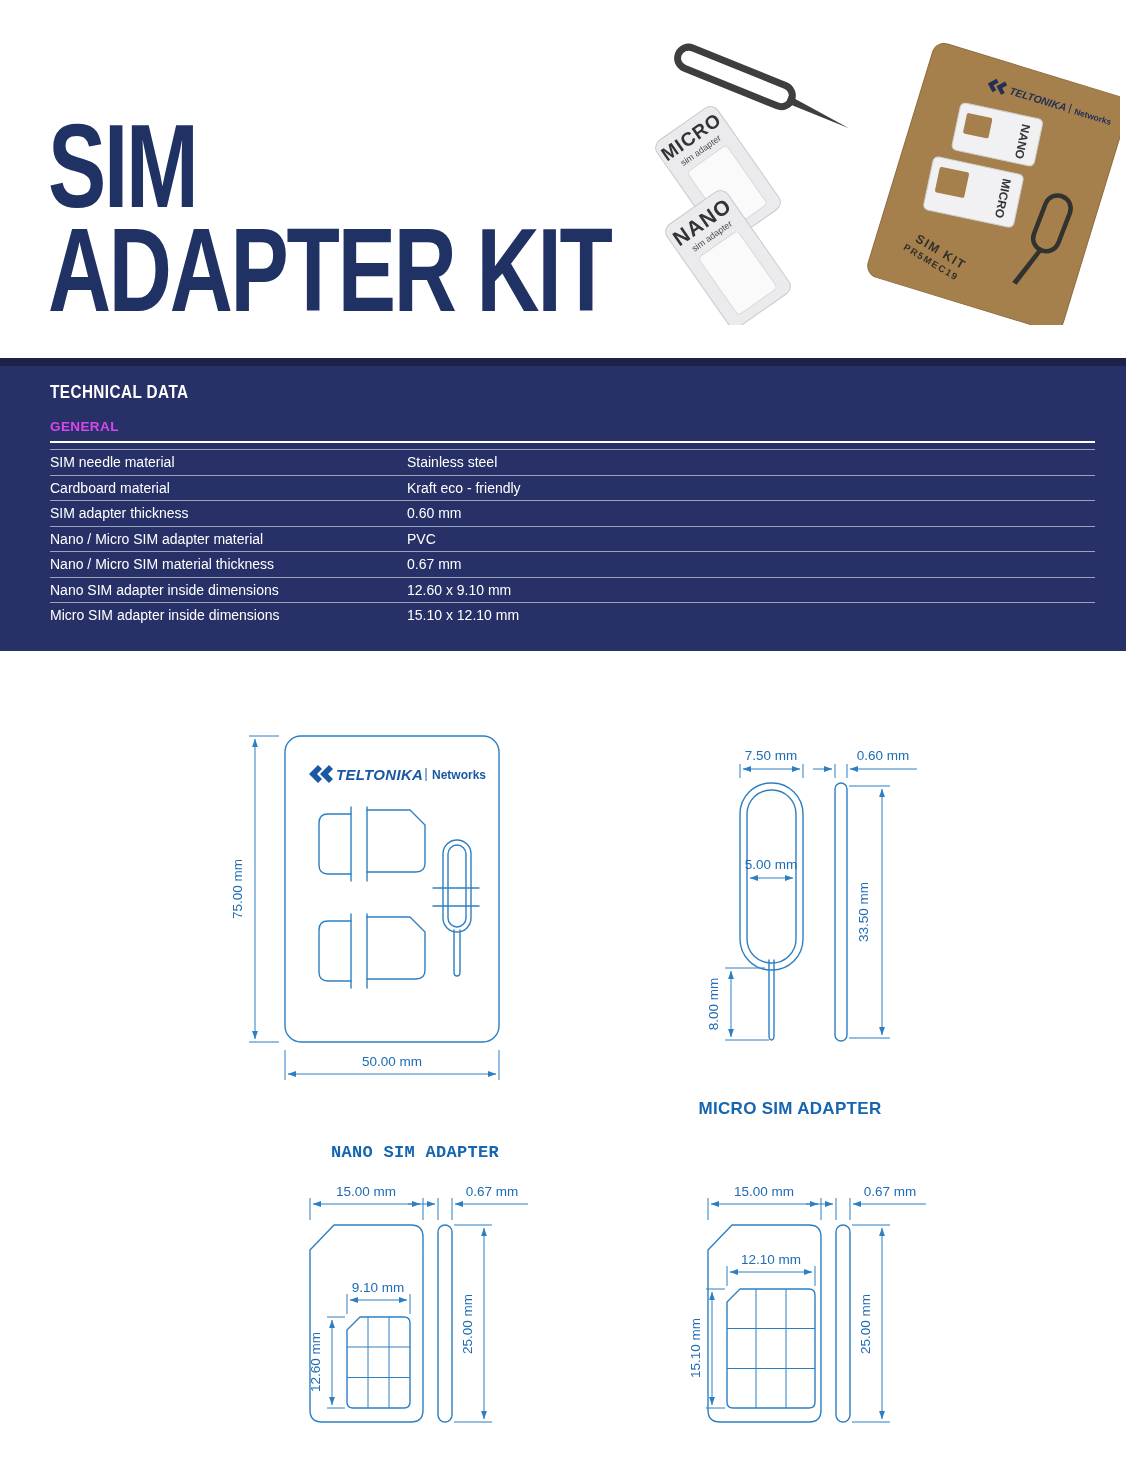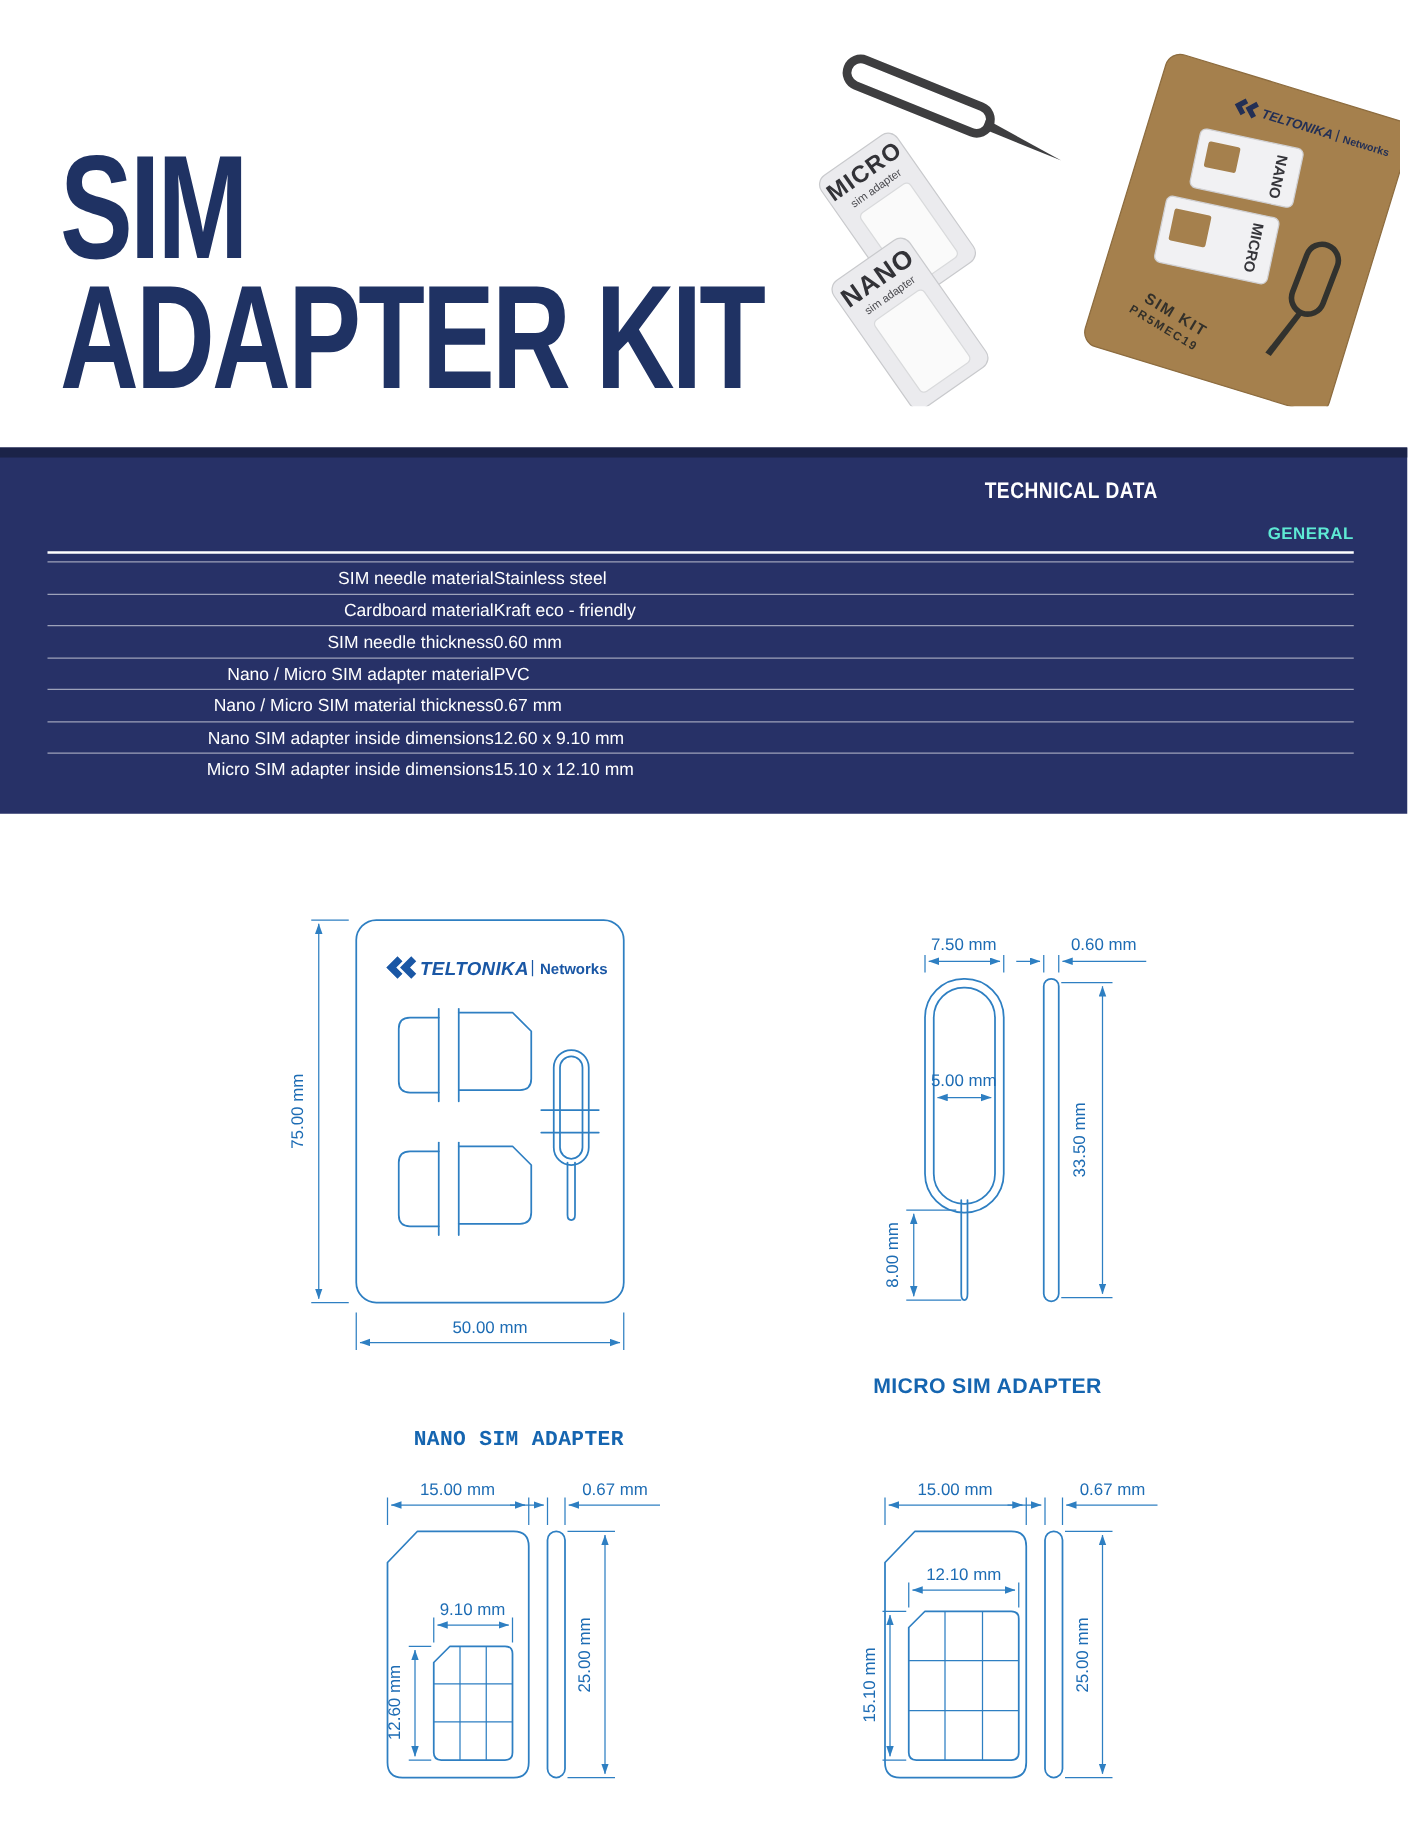--- a/index.html
+++ b/index.html
@@ -9,24 +9,24 @@
   
   .hero-title{position:absolute;left:48px;top:36px;color:#1f3263;font-weight:bold;
               font-size:118px;line-height:.88;letter-spacing:-3px;
               transform:scaleX(.74);transform-origin:left top;white-space:nowrap;}
 
   
   .band{position:absolute;left:0;top:358px;width:1126px;height:293px;
         background:linear-gradient(168deg,#2e3d72 0%,#2732656 40%,#232d5e 60%,#273167 100%);
         background-color:#273167;}
   .band::before{content:"";position:absolute;left:0;top:0;width:100%;height:8px;background:#1b2348;}
-  .band-inner{position:absolute;left:38px;top:0;width:1045px;text-align:right;}
+  .band-inner{position:absolute;left:50px;top:0;width:1045px;}
   .tech-heading{margin:0;padding-top:24px;color:#fff;font-size:18px;font-weight:bold;
                 letter-spacing:.5px;transform:scaleX(.85);transform-origin:left top;white-space:nowrap;}
-  .tech-sub{margin:0;padding-top:16px;padding-bottom:7px;color:#5eead4;font-size:13.5px;font-weight:bold;
+  .tech-sub{margin:0;padding-top:16px;padding-bottom:7px;color:#d946ef;font-size:13.5px;font-weight:bold;
             letter-spacing:.4px;border-bottom:2px solid #ffffff;}
   .tt{margin-top:6px;}
   .tt-row{display:flex;border-top:1px solid rgba(255,255,255,.55);padding:4px 0 4.5px 0;}
   .tt-label{width:357px;color:#fff;font-size:14px;}
   .tt-value{color:#fff;font-size:14px;}
 
   
   svg .sh{fill:none;stroke:#2e7fc2;stroke-width:1.4;stroke-linejoin:round;stroke-linecap:round;}
   svg .dl{fill:none;stroke:#2e7fc2;stroke-width:1;}
   svg .dt{fill:#1d6cb4;font-size:13.5px;font-family:"Liberation Sans",sans-serif;}
@@ -121,21 +121,21 @@
       <div class="tt">
         <div class="tt-row">
           <div class="tt-label">SIM needle material</div>
           <div class="tt-value">Stainless steel</div>
         </div>
         <div class="tt-row">
           <div class="tt-label">Cardboard material</div>
           <div class="tt-value">Kraft eco - friendly</div>
         </div>
         <div class="tt-row">
-          <div class="tt-label">SIM needle thickness</div>
+          <div class="tt-label">SIM adapter thickness</div>
           <div class="tt-value">0.60 mm</div>
         </div>
         <div class="tt-row">
           <div class="tt-label">Nano / Micro SIM adapter material</div>
           <div class="tt-value">PVC</div>
         </div>
         <div class="tt-row">
           <div class="tt-label">Nano / Micro SIM material thickness</div>
           <div class="tt-value">0.67 mm</div>
         </div>

